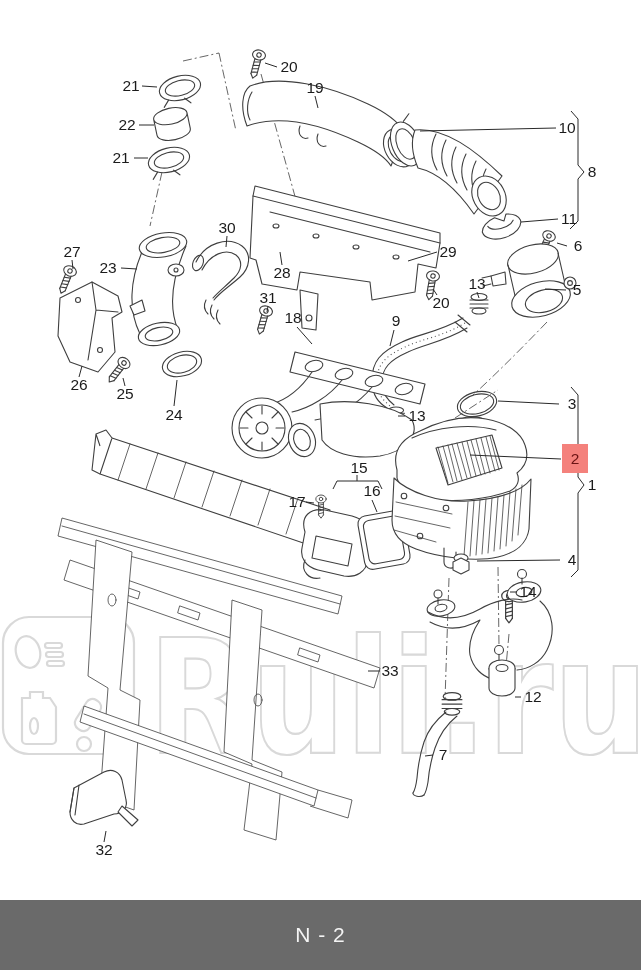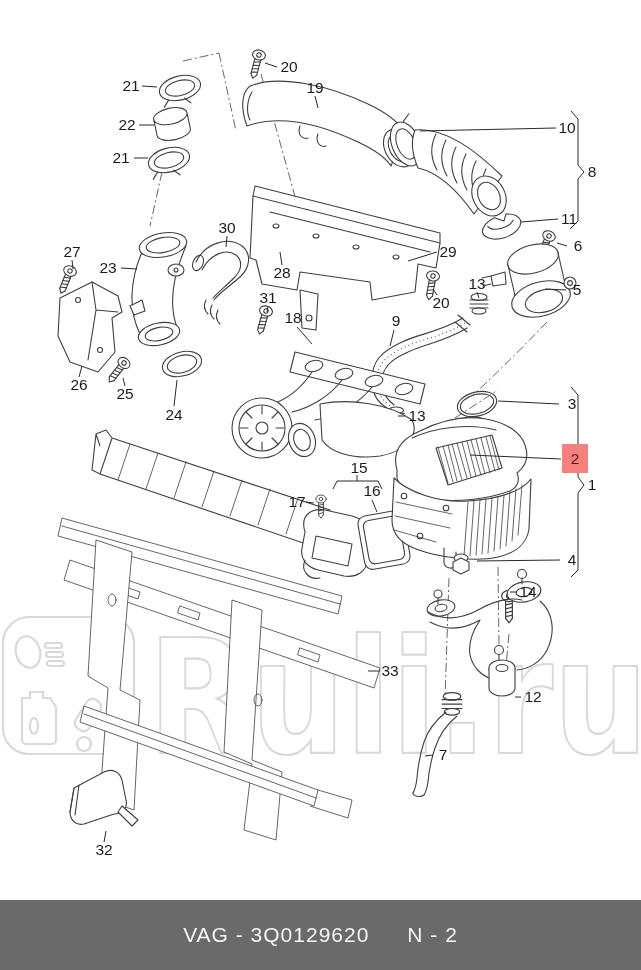--- a/index.html
+++ b/index.html
@@ -365,15 +365,14 @@
     <text class="lbl" x="372" y="496">16</text>
     <text class="lbl" x="528" y="597">14</text>
     <text class="lbl" x="533" y="702">12</text>
     <text class="lbl" x="443" y="760">7</text>
     <text class="lbl" x="390" y="676">33</text>
     <text class="lbl" x="104" y="855">32</text>
   </g>
 </svg>
 
 <div id="footer">
-  <span>VAG - 3Q0129620</span>
   <span>N - 2</span>
 </div>
 
 </body></html>

